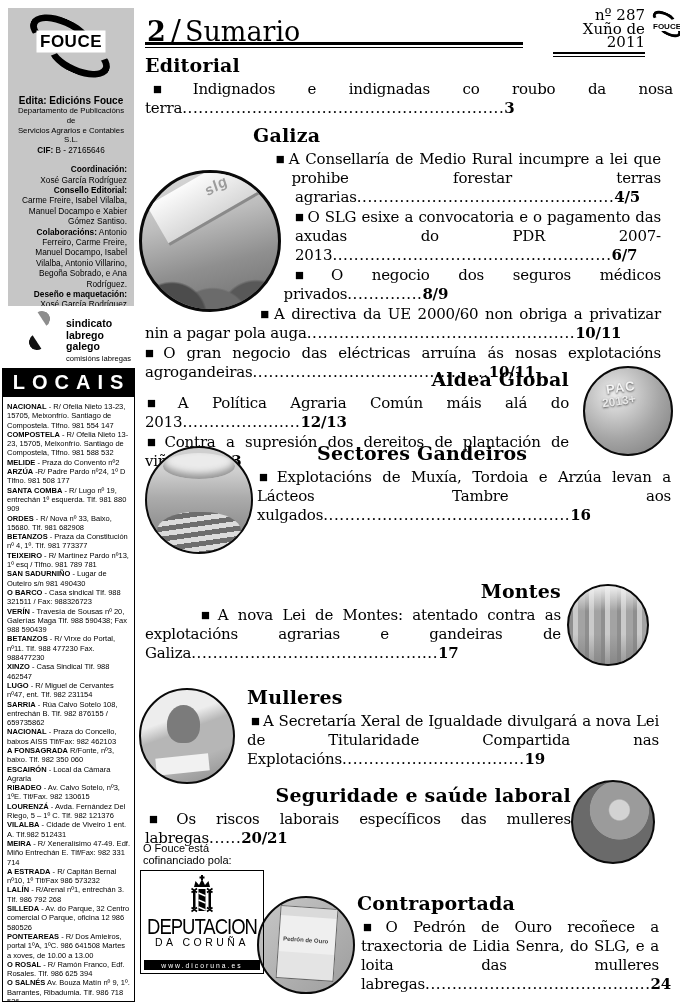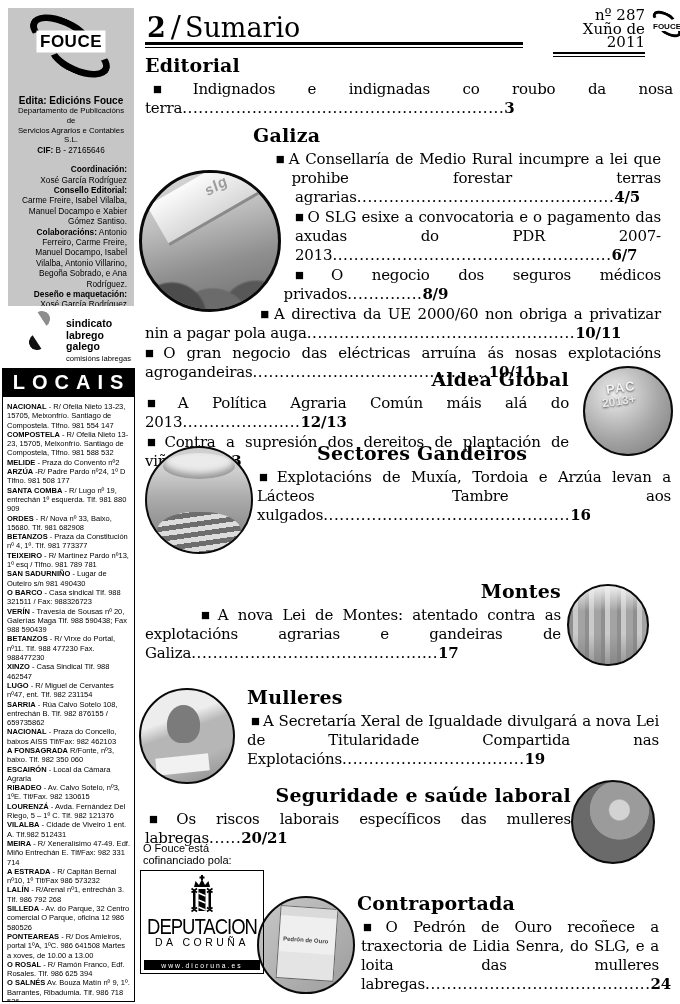--- a/index.html
+++ b/index.html
@@ -45,21 +45,21 @@
             border:1.6px solid #000; background:#fff; overflow:hidden; }
   .locais-title { background:#000; color:#fff; font-weight:bold; font-size:20px;
                   letter-spacing:7px; text-align:center; padding:2px 0 3px 6px; }
   #locais-list { padding:5px 4px; }
   .local { font-size:7.5px; line-height:9.3px; }
   .local b { font-size:7.5px; }
 
   
   .main { position:absolute; left:145px; top:0; width:530px; height:1004px;
           font-family:"DejaVu Serif","Liberation Serif",serif; }
-  .ht { position:absolute; left:2px; top:10px; font-size:27px; line-height:34px; }
+  .ht { position:absolute; left:2px; top:10px; font-size:27px; line-height:41px; }
   .ht b { font-weight:bold; }
   .ht .slash { font-weight:normal; font-size:30px; margin:0 4px 0 5px; }
   .rule2 { height:6px; border-top:3px solid #000; border-bottom:1.2px solid #000; }
   .main-rule { position:absolute; left:0; top:42px; width:378px; }
   .issue { position:absolute; left:408px; top:9px; width:92px; text-align:right;
            font-size:15px; line-height:13.5px; }
   .issue-rule { margin-top:2px; border-top-width:2px; height:5px; }
   .fouce-sm { position:absolute; left:504px; top:11px; width:36px; height:32px; }
   .fouce-sm i { position:absolute; border-radius:50%; border:3.5px solid #000; }
   .fouce-sm .sw1 { left:3px; top:1px; width:24px; height:13px;

